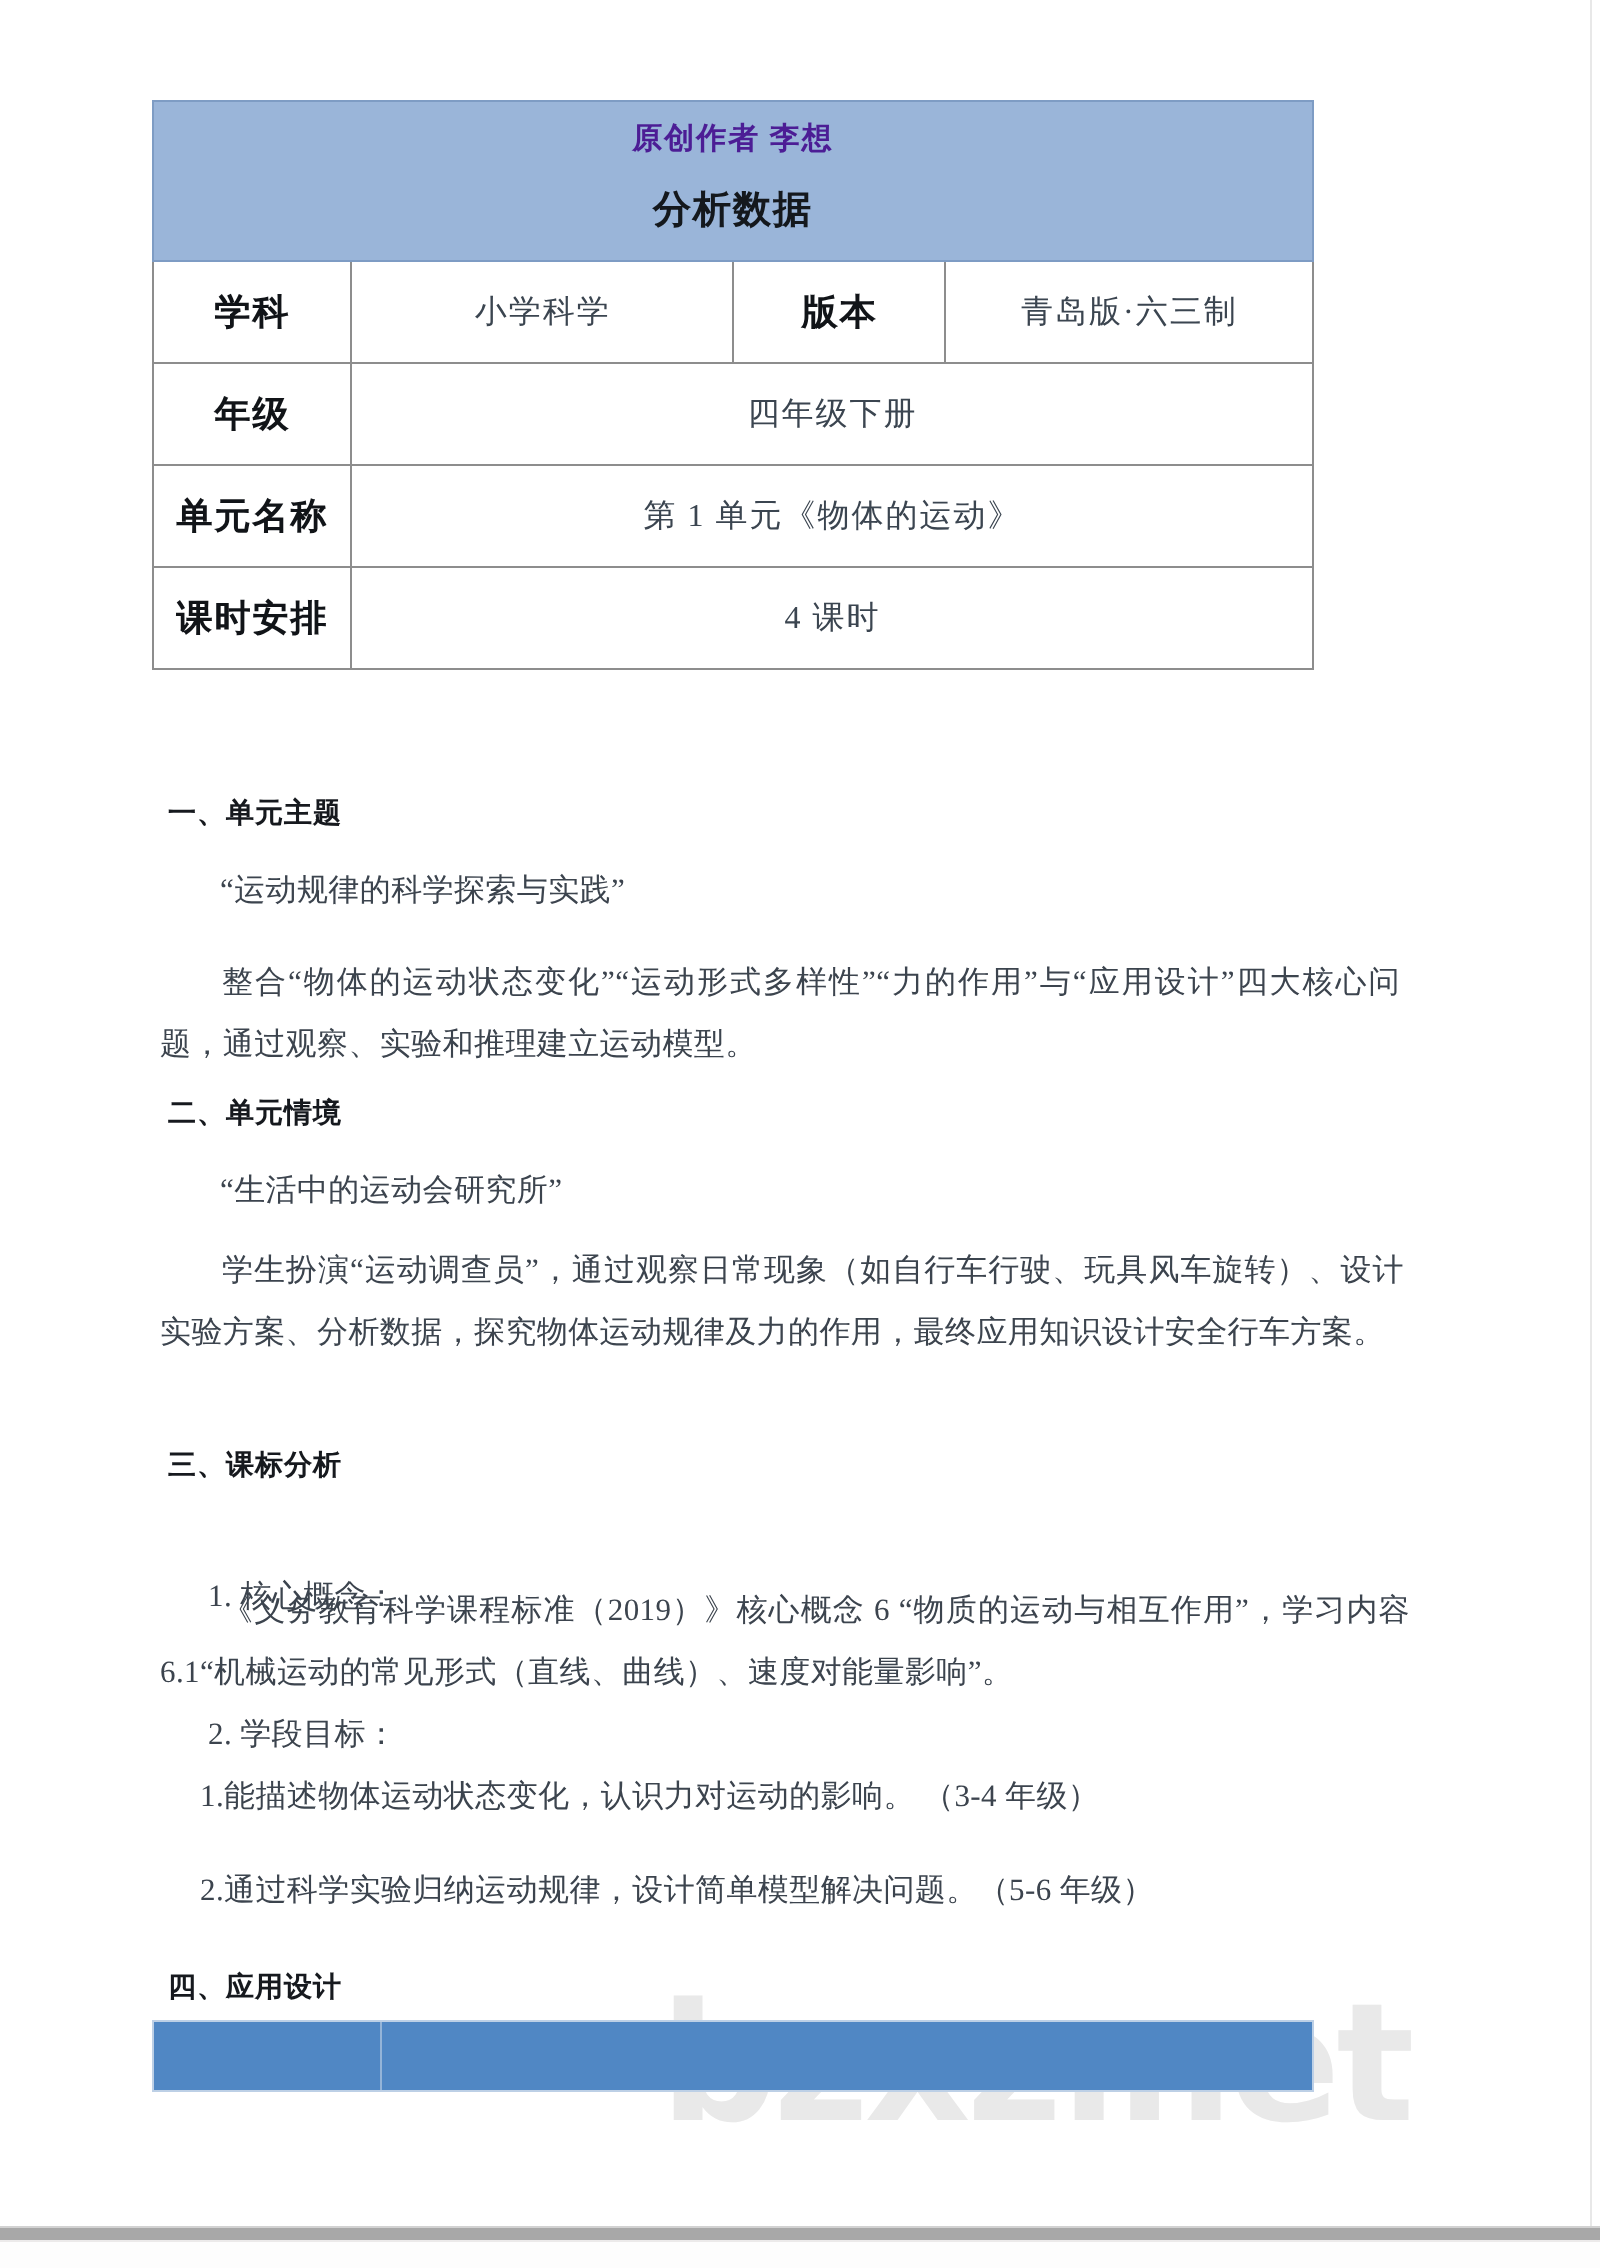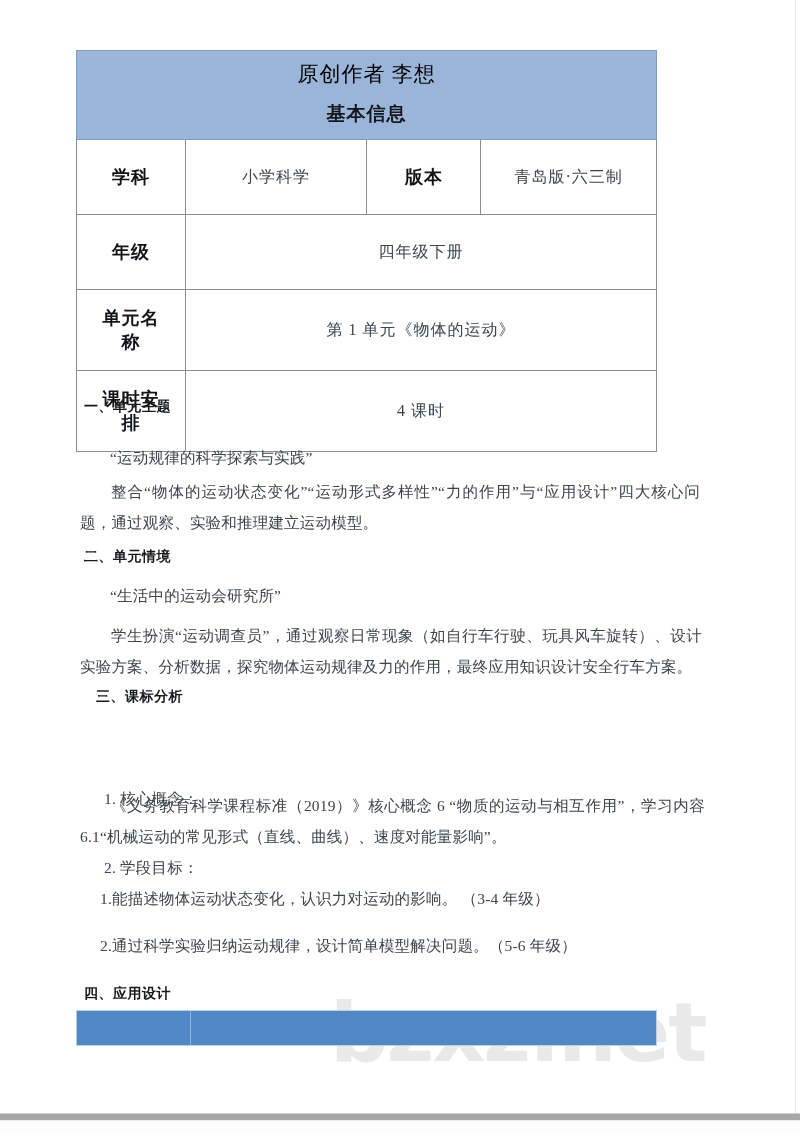--- a/index.html
+++ b/index.html
@@ -66,35 +66,36 @@
     position: absolute;
     left: 76px;
     top: 50px;
     width: 581px;
     border-collapse: collapse;
     z-index: 2;
     background: transparent;
   }
   .info-table td {
     border: 1px solid #8d8d8d;
-    padding: 16px;
+    padding: 4px;
     vertical-align: middle;
     background: #ffffff;
   }
   .hdr-cell {
     background: #9ab5d9 !important;
     border-color: #7e9cc4 !important;
     text-align: center;
     padding: 9px 0 12px 0 !important;
   }
   .hdr-author {
-    font-size: 21px;
-    color: #000000;
+    font-size: 15px;
+    color: #4c1d95;
     letter-spacing: 1px;
     margin-bottom: 13px;
+    font-weight: bold;
   }
   .hdr-title {
     font-family: "DejaVu Sans", "Liberation Sans", sans-serif;
     font-size: 19px;
     font-weight: bold;
     color: #14181d;
     letter-spacing: 1px;
   }
   .lbl {
     font-family: "DejaVu Sans", "Liberation Sans", sans-serif;
@@ -166,21 +167,21 @@
 
 <div class="page-sheet"></div>
 
 <div class="watermark">bzxz.net</div>
 
 <table class="info-table">
   <tbody>
       <tr>
     <td class="hdr-cell" colspan="4">
       <div class="hdr-author">原创作者  李想</div>
-      <div class="hdr-title">基本信息</div>
+      <div class="hdr-title">分析数据</div>
     </td>
   </tr>
   <tr>
     <td class="lbl" style="width:96px;">学科</td>
     <td class="val" style="width:195px;">小学科学</td>
     <td class="lbl" style="width:103px;">版本</td>
     <td class="val" style="width:187px;">青岛版·六三制</td>
   </tr>
   <tr>
     <td class="lbl">年级</td>
@@ -193,28 +194,28 @@
   <tr>
     <td class="lbl">课时安排</td>
     <td class="val" colspan="3">4 课时</td>
   </tr>
 </tbody>
   </table>
 
 <div class="content">
 
   <div class="sec-head" style="left:84px; top:398px;text-align:center;">一、单元主题</div>
-  <div class="para" style="left:110px; top:442px; width:560px;">“运动规律的科学探索与实践”</div>
+  <div class="para" style="left:110px; top:430px; width:560px;">“运动规律的科学探索与实践”</div>
   <div class="para para-indent" style="left:80px; top:476px; width:620px;">整合“物体的运动状态变化”“运动形式多样性”“力的作用”与“应用设计”四大核心问题，通过观察、实验和推理建立运动模型。</div>
 
   <div class="sec-head" style="left:84px; top:548px;">二、单元情境</div>
   <div class="para" style="left:110px; top:580px; width:560px;">“生活中的运动会研究所”</div>
   <div class="para para-indent" style="left:80px; top:620px; width:622px;">学生扮演“运动调查员”，通过观察日常现象（如自行车行驶、玩具风车旋转）、设计实验方案、分析数据，探究物体运动规律及力的作用，最终应用知识设计安全行车方案。</div>
 
-  <div class="sec-head" style="left:84px; top:688px;margin-left:12px;">三、课标分析</div>
+  <div class="sec-head" style="left:84px; top:724px;">三、课标分析</div>
   <div class="para" style="left:104px; top:760px; width:560px;margin-top:23px;">1. 核心概念：</div>
   <div class="para para-indent" style="left:80px; top:790px; width:625px;">《义务教育科学课程标准（2019）》核心概念 6 “物质的运动与相互作用”，学习内容 6.1“机械运动的常见形式（直线、曲线）、速度对能量影响”。</div>
   <div class="para" style="left:104px; top:852px; width:560px;">2. 学段目标：</div>
   <div class="para" style="left:100px; top:883px; width:600px;">1.能描述物体运动状态变化，认识力对运动的影响。 （3-4 年级）</div>
   <div class="para" style="left:100px; top:914px; width:600px;margin-top:16px;">2.通过科学实验归纳运动规律，设计简单模型解决问题。（5-6 年级）</div>
 
   <div class="sec-head" style="left:84px; top:985px;">四、应用设计</div>
 </div>
 
 <div class="bottom-band">

